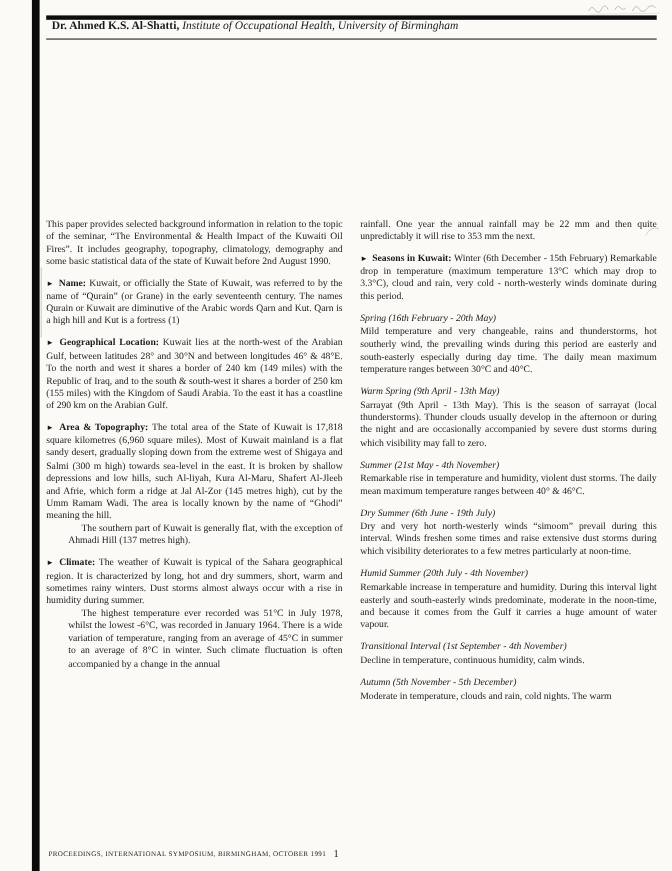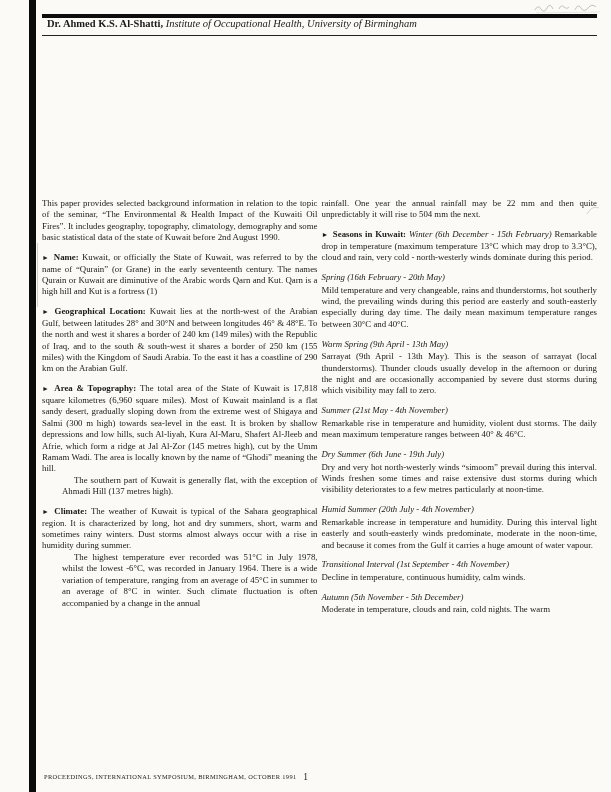--- a/index.html
+++ b/index.html
@@ -22,29 +22,29 @@
   .rule-heavy{height:4px;background:#0d0d0d;margin-top:14px;}
   .rule-thin{height:1px;background:#222;margin-top:6px;}
   .title{
     font-size:28px;font-weight:bold;letter-spacing:0.4px;
     margin:6px 0 3px 4px;line-height:1.1;
   }
   .byline{font-size:10.5px;margin-left:5px;}
   .author-name{font-weight:bold;}
   .author-aff{font-style:italic;}
   .columns{
-    display:flex;gap:4px;margin-top:162px;
+    display:flex;gap:16px;margin-top:162px;
     font-size:8.8px;line-height:1.3;text-align:justify;
   }
   .col{flex:1;min-width:0;}
   .blk{margin:0 0 8.5px 0;}
   .blk.indent{text-indent:12px;margin-top:-8.5px;margin-left:20px;}
   .arrow{font-size:7px;letter-spacing:1px;}
   .lbl{font-weight:bold;}
-  .sub{font-style:italic;}
+  .sub{}
   .season-h{display:block;font-style:italic;margin-bottom:1px;}
   .footer-text{
     position:absolute;left:44px;bottom:12px;
     font-size:6.4px;letter-spacing:0.35px;color:#222;
     font-family:"Liberation Serif","DejaVu Serif",serif;
   }
   .page-number{
     position:absolute;left:50%;transform:translateX(-50%);
     bottom:10px;font-size:9.5px;color:#222;
   }
@@ -90,21 +90,21 @@
       <div class="col">
           <p class="blk">This paper provides selected background information in relation to the topic of the seminar, “The Environmental &amp; Health Impact of the Kuwaiti Oil Fires”.  It includes geography, topography, climatology, demography and some basic statistical data of the state of Kuwait before 2nd August 1990.</p>
           <p class="blk"><span class="arrow">► </span><span class="lbl">Name: </span>Kuwait, or officially the State of Kuwait, was referred to by the name of “Qurain” (or Grane) in the early seventeenth century.  The names Qurain or Kuwait are diminutive of the Arabic words Qarn and Kut.  Qarn is a high hill and Kut is a fortress (1)</p>
           <p class="blk"><span class="arrow">► </span><span class="lbl">Geographical Location: </span>Kuwait lies at the north-west of the Arabian Gulf, between latitudes 28° and 30°N and between longitudes 46° &amp; 48°E.  To the north and west it shares a border of 240 km (149 miles) with the Republic of Iraq, and to the south &amp; south-west it shares a border of 250 km (155 miles) with the Kingdom of Saudi Arabia.  To the east it has a coastline of 290 km on the Arabian Gulf.</p>
           <p class="blk"><span class="arrow">► </span><span class="lbl">Area &amp; Topography: </span>The total area of the State of Kuwait is 17,818 square kilometres (6,960 square miles).  Most of Kuwait mainland is a flat sandy desert, gradually sloping down from the extreme west of Shigaya and Salmi (300 m high) towards sea-level in the east. It is broken by shallow depressions and low hills, such Al-liyah, Kura Al-Maru, Shafert Al-Jleeb and Afrie, which form a ridge at Jal Al-Zor (145 metres high), cut by the Umm Ramam Wadi.  The area is locally known by the name of “Ghodi” meaning the hill.</p>
           <p class="blk indent">The southern part of Kuwait is generally flat, with the exception of Ahmadi Hill (137 metres high).</p>
           <p class="blk"><span class="arrow">► </span><span class="lbl">Climate: </span>The weather of Kuwait is typical of the Sahara geographical region.  It is characterized by long, hot and dry summers, short, warm and sometimes rainy winters.  Dust storms almost always occur with a rise in humidity during summer.</p>
           <p class="blk indent">The highest temperature ever recorded was 51°C in July 1978, whilst the lowest -6°C, was recorded in January 1964.  There is a wide variation of temperature, ranging from an average of 45°C in summer to an average of 8°C in winter.  Such climate fluctuation is often accompanied by a change in the annual</p>
         </div>
       <div class="col">
-          <p class="blk">rainfall.  One year the annual rainfall may be 22 mm and then quite unpredictably it will rise to 504 mm the next.</p>
+          <p class="blk">rainfall.  One year the annual rainfall may be 22 mm and then quite unpredictably it will rise to 353 mm the next.</p>
           <p class="blk"><span class="arrow">► </span><span class="lbl">Seasons in Kuwait: </span><span class="sub">Winter (6th December - 15th February)  </span>Remarkable drop in temperature (maximum temperature 13°C which may drop to 3.3°C), cloud and rain, very cold - north-westerly winds dominate during this period.</p>
           <p class="blk"><span class="season-h">Spring (16th February - 20th May)</span>Mild temperature and very changeable, rains and thunderstorms, hot southerly wind, the prevailing winds during this period are easterly and south-easterly especially during day time.  The daily mean maximum temperature ranges between 30°C and 40°C.</p>
           <p class="blk"><span class="season-h">Warm Spring (9th April - 13th May)</span>Sarrayat (9th April - 13th May).  This is the season of sarrayat (local thunderstorms).  Thunder clouds usually develop in the afternoon or during the night and are occasionally accompanied by severe dust storms during which visibility may fall to zero.</p>
           <p class="blk"><span class="season-h">Summer (21st May - 4th November)</span>Remarkable rise in temperature and humidity, violent dust storms. The daily mean maximum temperature ranges between 40° &amp; 46°C.</p>
           <p class="blk"><span class="season-h">Dry Summer (6th June - 19th July)</span>Dry and very hot north-westerly winds “simoom” prevail during this interval.  Winds freshen some times and raise extensive dust storms during which visibility deteriorates to a few metres particularly at noon-time.</p>
           <p class="blk"><span class="season-h">Humid Summer (20th July - 4th November)</span>Remarkable increase in temperature and humidity.  During this interval light easterly and south-easterly winds predominate, moderate in the noon-time, and because it comes from the Gulf it carries a huge amount of water vapour.</p>
           <p class="blk"><span class="season-h">Transitional Interval (1st September - 4th November)</span>Decline in temperature, continuous humidity, calm winds.</p>
           <p class="blk"><span class="season-h">Autumn (5th November - 5th December)</span>Moderate in temperature, clouds and rain, cold nights.  The warm</p>
         </div>
     </div>

